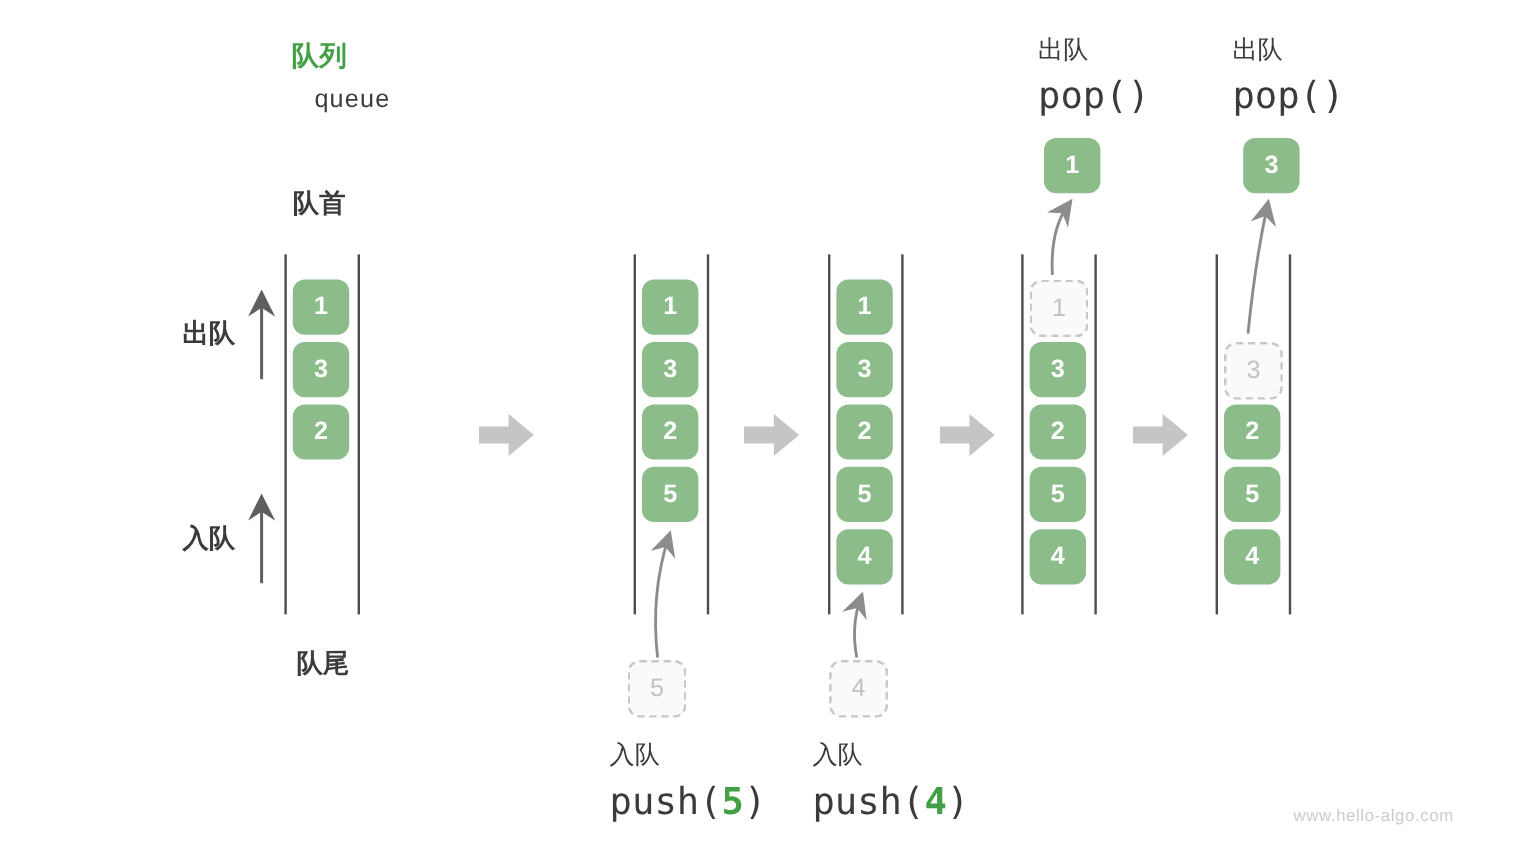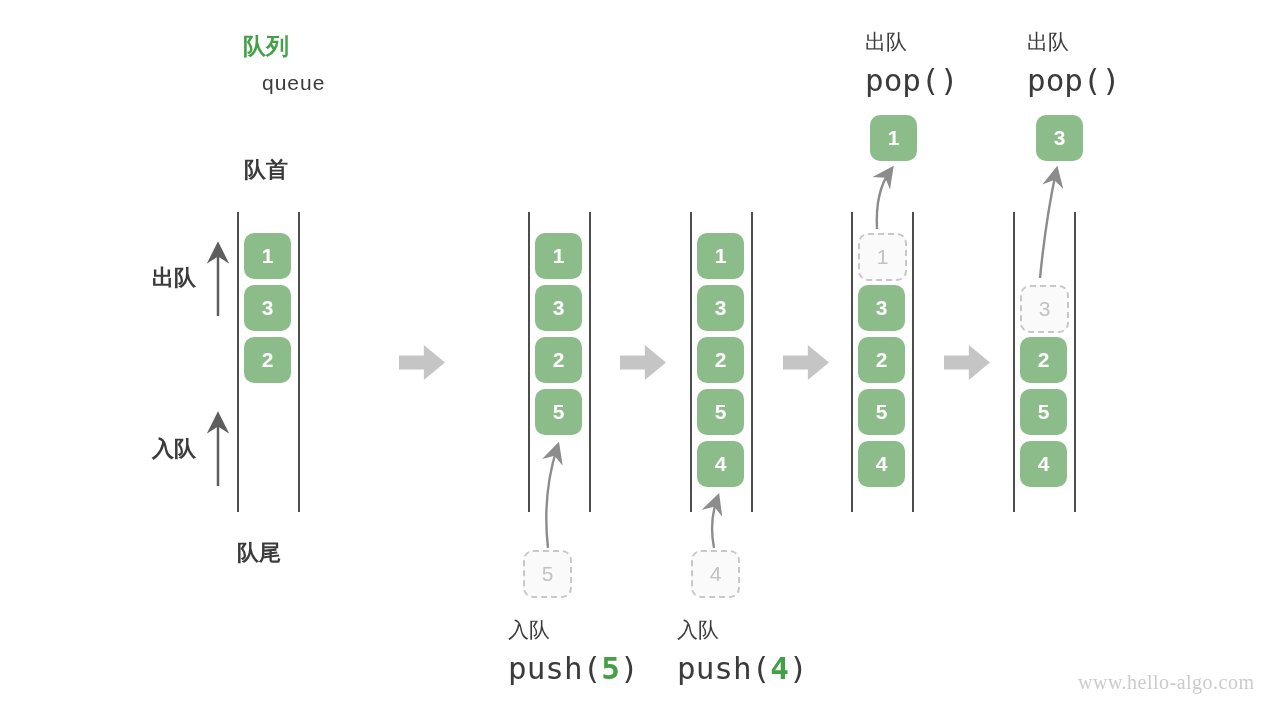--- a/index.html
+++ b/index.html
@@ -38,35 +38,35 @@
     color:var(--dashed-text); font-size:21px; font-weight:400;
     display:flex; align-items:center; justify-content:center;
   }
   .block-arrow{
     position:absolute; width:46px; height:35px; background:var(--block-arrow);
     clip-path:polygon(0 30%, 54% 30%, 54% 0, 100% 50%, 54% 100%, 54% 70%, 0 70%);
   }
   .op-label div{line-height:1;}
   .op-line1{margin-bottom:13px;}
   .watermark{
-    font-family:Liberation Serif, serif; font-size:20px;
+    font-family:Liberation Sans, sans-serif; font-size:14px;
     color:var(--watermark-gray); letter-spacing:0.5px;
   }
   svg.overlay{position:absolute; left:0; top:0; pointer-events:none;}
 </style>
 </head>
 <body>
 
 <div class="canvas">
 
   <div class="abs title-zh" style="left:243px; top:31px;">队列</div>
   <div class="abs title-en" style="left:234px; top:71px;margin-left:28px;">queue</div>
 
   <div class="abs lbl-bold" style="left:244px; top:155px;">队首</div>
-  <div class="abs lbl-bold" style="left:237px; top:538px;">队尾</div>
+  <div class="abs lbl-bold" style="left:247px; top:538px;">队尾</div>
 
   <div class="abs lbl-bold" style="left:152px; top:263px;">出队</div>
   <div class="abs lbl-bold" style="left:152px; top:434px;">入队</div>
 
   <div id="columns-root">
       <div class="channel-line" style="left: 237px; top: 212px; height: 300px;"></div>
       <div class="channel-line" style="left: 298px; top: 212px; height: 300px;"></div>
       <div class="cell" style="left: 244px; top: 233px;">1</div>
       <div class="cell" style="left: 244px; top: 285px;">3</div>
       <div class="cell" style="left: 244px; top: 337px;">2</div>

